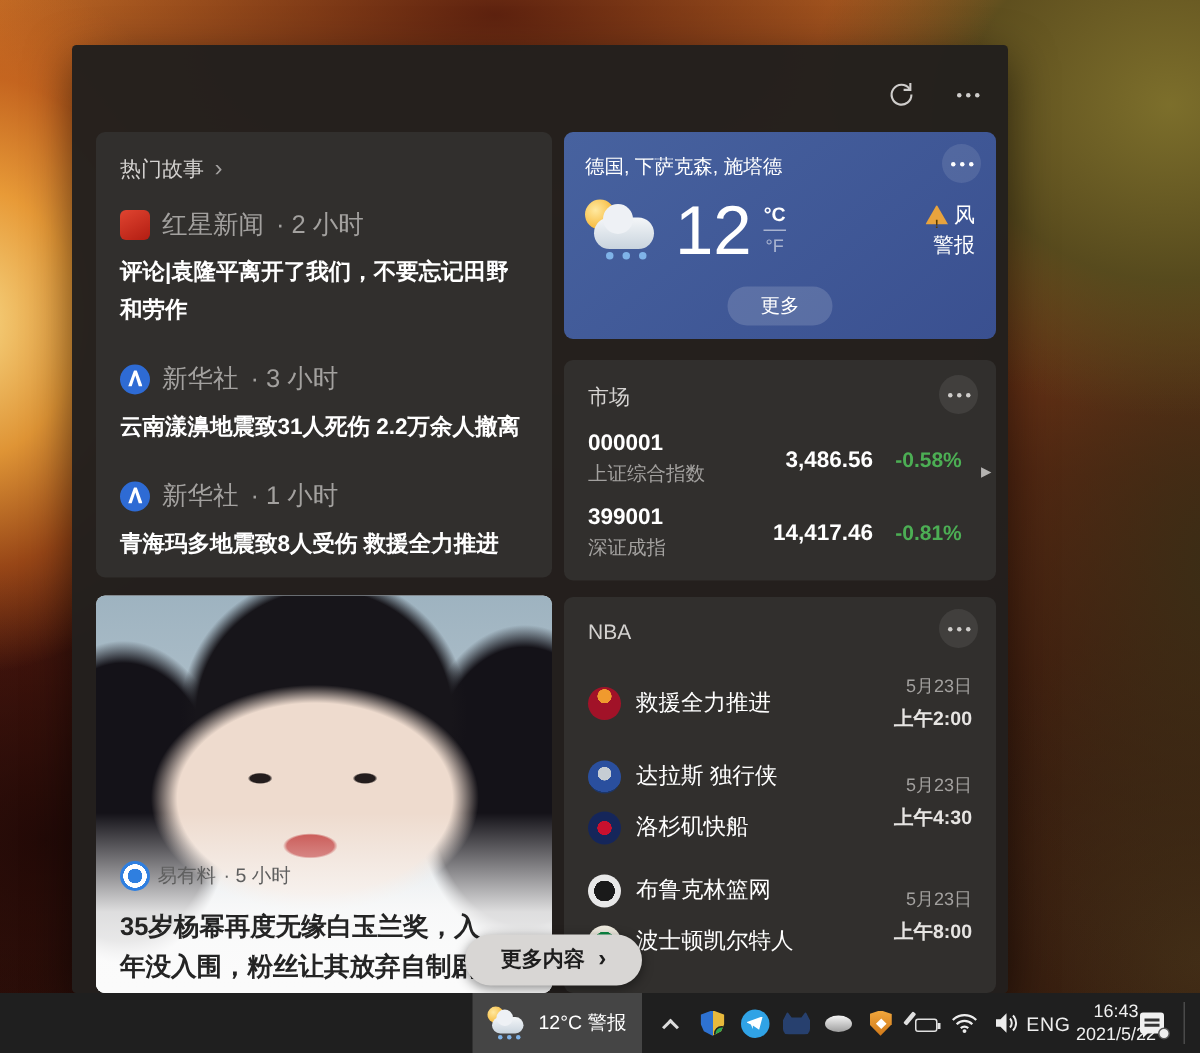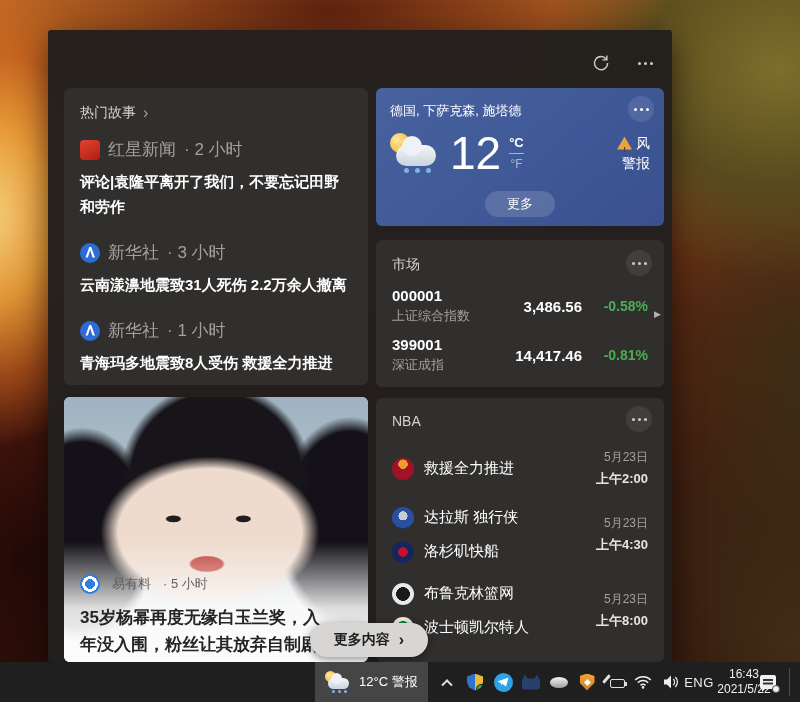--- a/index.html
+++ b/index.html
@@ -55,21 +55,21 @@
       radial-gradient(11px 5px at 59% 46%, #241d1d 0 60%, rgba(36,29,29,0) 75%),
       radial-gradient(58% 46% at 48% 51%, #eedbce 0 52%, rgba(238,219,206,0) 62%),
       radial-gradient(50% 56% at 50% 30%, #17151a 0 56%, rgba(23,21,26,0) 63%),
       radial-gradient(42% 70% at 6% 52%, #141218 0 50%, rgba(20,18,24,0) 58%),
       radial-gradient(42% 70% at 94% 48%, #141218 0 50%, rgba(20,18,24,0) 58%),
       linear-gradient(180deg,#9eb3c0 0%,#b9c7d0 48%,#e6ebee 78%,#ffffff 96%);
   }
   .photo-fade { position:absolute; left:0; right:0; bottom:0; height:120px;
     background:linear-gradient(180deg, rgba(255,255,255,0) 0%, rgba(250,250,250,.88) 55%, #fbfbfb 100%); }
   .caption { position:absolute; left:0; right:0; bottom:-8px; padding:12px 16px; }
-  .cap-meta { display:flex; gap:12px; align-items:center; color:#5f5f5f; font-size:13px; margin-bottom:10px; }
+  .cap-meta { display:flex; gap:5px; align-items:center; color:#5f5f5f; font-size:13px; margin-bottom:10px; }
   .cap-headline { color:#242424; font-size:17px; font-weight:bold; line-height:27px; }
 
   
   .card-weather { left:328px; top:58px; width:288px; height:138px; padding:12px 14px;
                   background:linear-gradient(140deg,#47629f,#3a5090); }
   .w-top { display:flex; justify-content:space-between; align-items:center; font-size:13px; color:#fff; }
   .dots-btn { width:26px; height:26px; border-radius:50%; display:flex; align-items:center; justify-content:center;
               color:#fff; cursor:pointer; margin:-4px -4px 0 0; background:rgba(255,255,255,.1); }
   .w-main { display:flex; align-items:center; margin-top:8px; }
   .wicon { position:relative; width:50px; height:40px; flex:0 0 auto; }
@@ -96,21 +96,21 @@
             color:#fff; font-size:13px; cursor:pointer; }
 
   
   .card-market { left:328px; top:210px; width:288px; height:147px; padding:14px 16px; }
   .card-head { display:flex; justify-content:space-between; align-items:center; color:#d4d2d0; font-size:14px; }
   .dots-btn.dark { background:rgba(255,255,255,.08); color:#cfcdcb; }
   .mrow { display:grid; grid-template-columns:1fr 94px 58px; column-gap:8px; align-items:center; margin-top:11px; }
   .mcode { font-size:15px; font-weight:bold; color:#fff; }
   .mname { font-size:13px; color:#a3a19f; margin-top:3px; }
   .mval { font-size:15px; font-weight:bold; color:#fff; text-align:right; }
-  .mchg { font-size:14px; font-weight:bold; color:#4cae54; text-align:right; }
+  .mchg { font-size:14px; font-weight:bold; color:#4cae54; text-align:center; }
   .m-arrow { position:absolute; right:3px; top:50%; transform:translateY(-50%); color:#b5b3b1; font-size:9px; cursor:pointer; }
 
   
   .card-nba { left:328px; top:368px; width:288px; height:264px; padding:12px 16px; overflow:hidden; }
   .game { display:flex; justify-content:space-between; align-items:center; margin-top:17px; }
   .gteams { display:flex; flex-direction:column; gap:9px; }
   .trow { display:flex; align-items:center; gap:10px; font-size:15px; color:#fff; height:25px; }
   .tlogo { width:22px; height:22px; border-radius:50%; flex:0 0 auto; }
   .logo-heat { background:radial-gradient(circle at 50% 28%,#f09a2e 0 24%,#a11228 25%); }
   .logo-bucks { background:radial-gradient(circle,#2e4f33 0 42%,#ded3ae 43%); }

